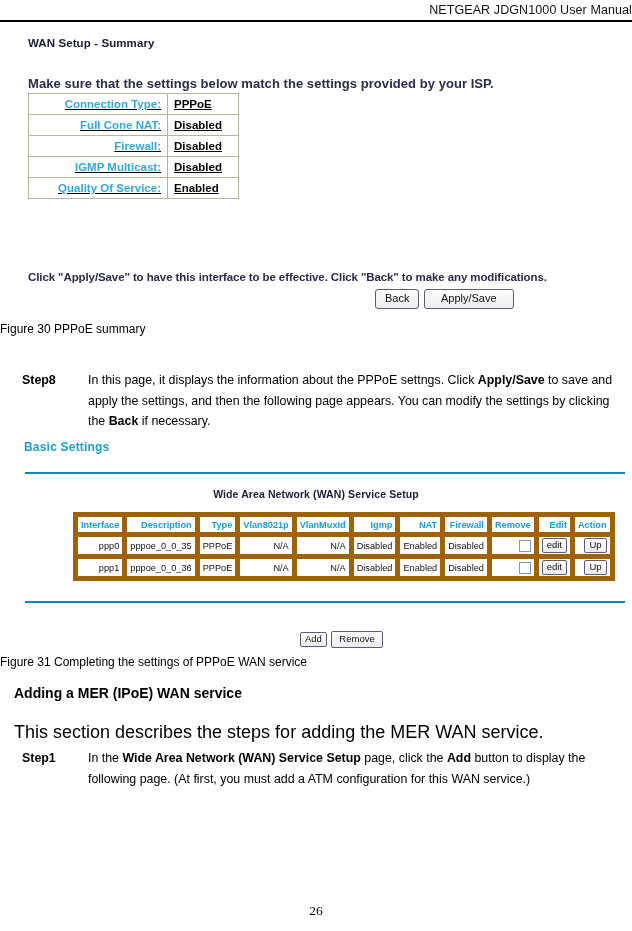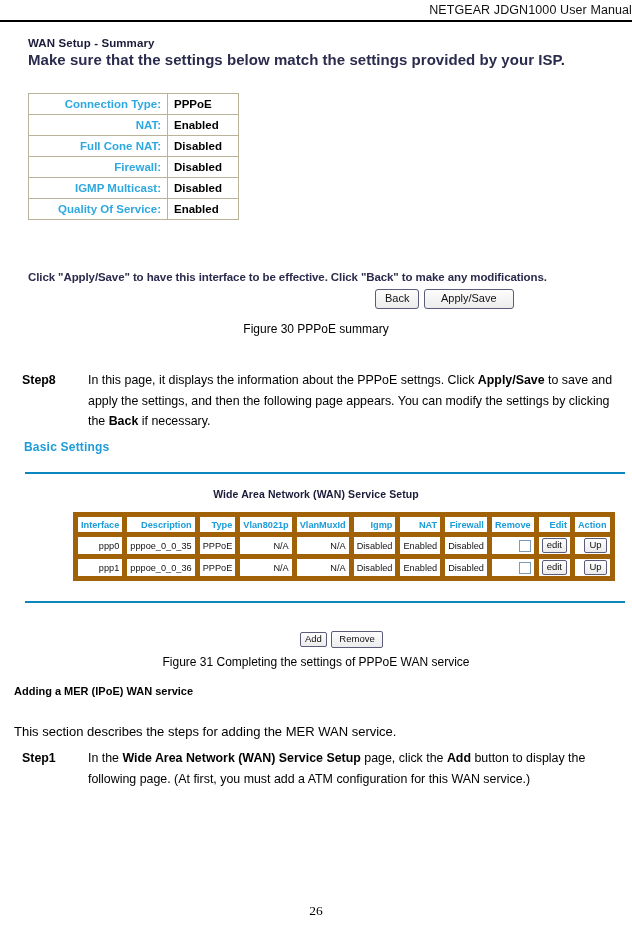--- a/index.html
+++ b/index.html
@@ -53,34 +53,35 @@
     top: 2px;
     left: 28px;
     font-size: 11.5px;
     font-weight: bold;
     color: #1b1b3a;
     letter-spacing: 0.1px;
     margin-top: 12px;
   }
   .shot-summary .s-sub {
     position: absolute;
-    top: 28px;
+    top: 53px;
     left: 28px;
-    font-size: 15px;
+    font-size: 13px;
     font-weight: bold;
     color: #2b2b4d;
     letter-spacing: 0.05px;
   }
 
   table.summary {
     position: absolute;
     top: 70px;
     left: 28px;
     border-collapse: collapse;
     background: #ffffff;
+    text-decoration: underline;
   }
   table.summary td {
     border: 1px solid #b9b39a;
     height: 20px;
     padding: 0 6px;
     font-size: 11.5px;
     font-weight: bold;
     white-space: nowrap;
   }
   table.summary td.k {
@@ -130,21 +131,20 @@
     padding: 0px 4px 1px 4px;
     border-radius: 2px;
     line-height: 12px;
   }
   .winbtn.wide { padding: 2px 16px 3px 16px; }
 
   
   .figcaption {
     position: absolute;
     width: 632px;
-    text-align: center;
     font-size: 12px;
     color: #000;
   }
 
   
   .step {
     position: absolute;
     font-size: 12.4px;
     line-height: 20.5px;
     color: #000;
@@ -227,28 +227,28 @@
   }
   .btn-row-wan {
     position: absolute;
     left: 300px;
   }
 
   
   .sec-head {
     position: absolute;
     left: 14px;
-    font-size: 11px;
+    font-size: 14px;
     font-weight: bold;
     color: #000;
   }
   .sec-body {
     position: absolute;
     left: 14px;
-    font-size: 13px;
+    font-size: 18px;
     line-height: 20.5px;
     color: #000;
   }
 
   
   .page-number {
     position: absolute;
     top: 903px;
     left: 0;
     width: 632px;
@@ -268,24 +268,20 @@
 
 <div class="shot-summary">
   <div class="s-title">WAN Setup - Summary</div>
   <div class="s-sub">Make sure that the settings below match the settings provided by your ISP.</div>
 
   <table class="summary">
     <tbody id="summary-body">
         <tr>
           <td class="k">Connection Type:</td>
           <td class="v">PPPoE</td>
-        </tr>
-        <tr>
-          <td class="k">NAT:</td>
-          <td class="v">Enabled</td>
         </tr>
         <tr>
           <td class="k">Full Cone NAT:</td>
           <td class="v">Disabled</td>
         </tr>
         <tr>
           <td class="k">Firewall:</td>
           <td class="v">Disabled</td>
         </tr>
         <tr>

